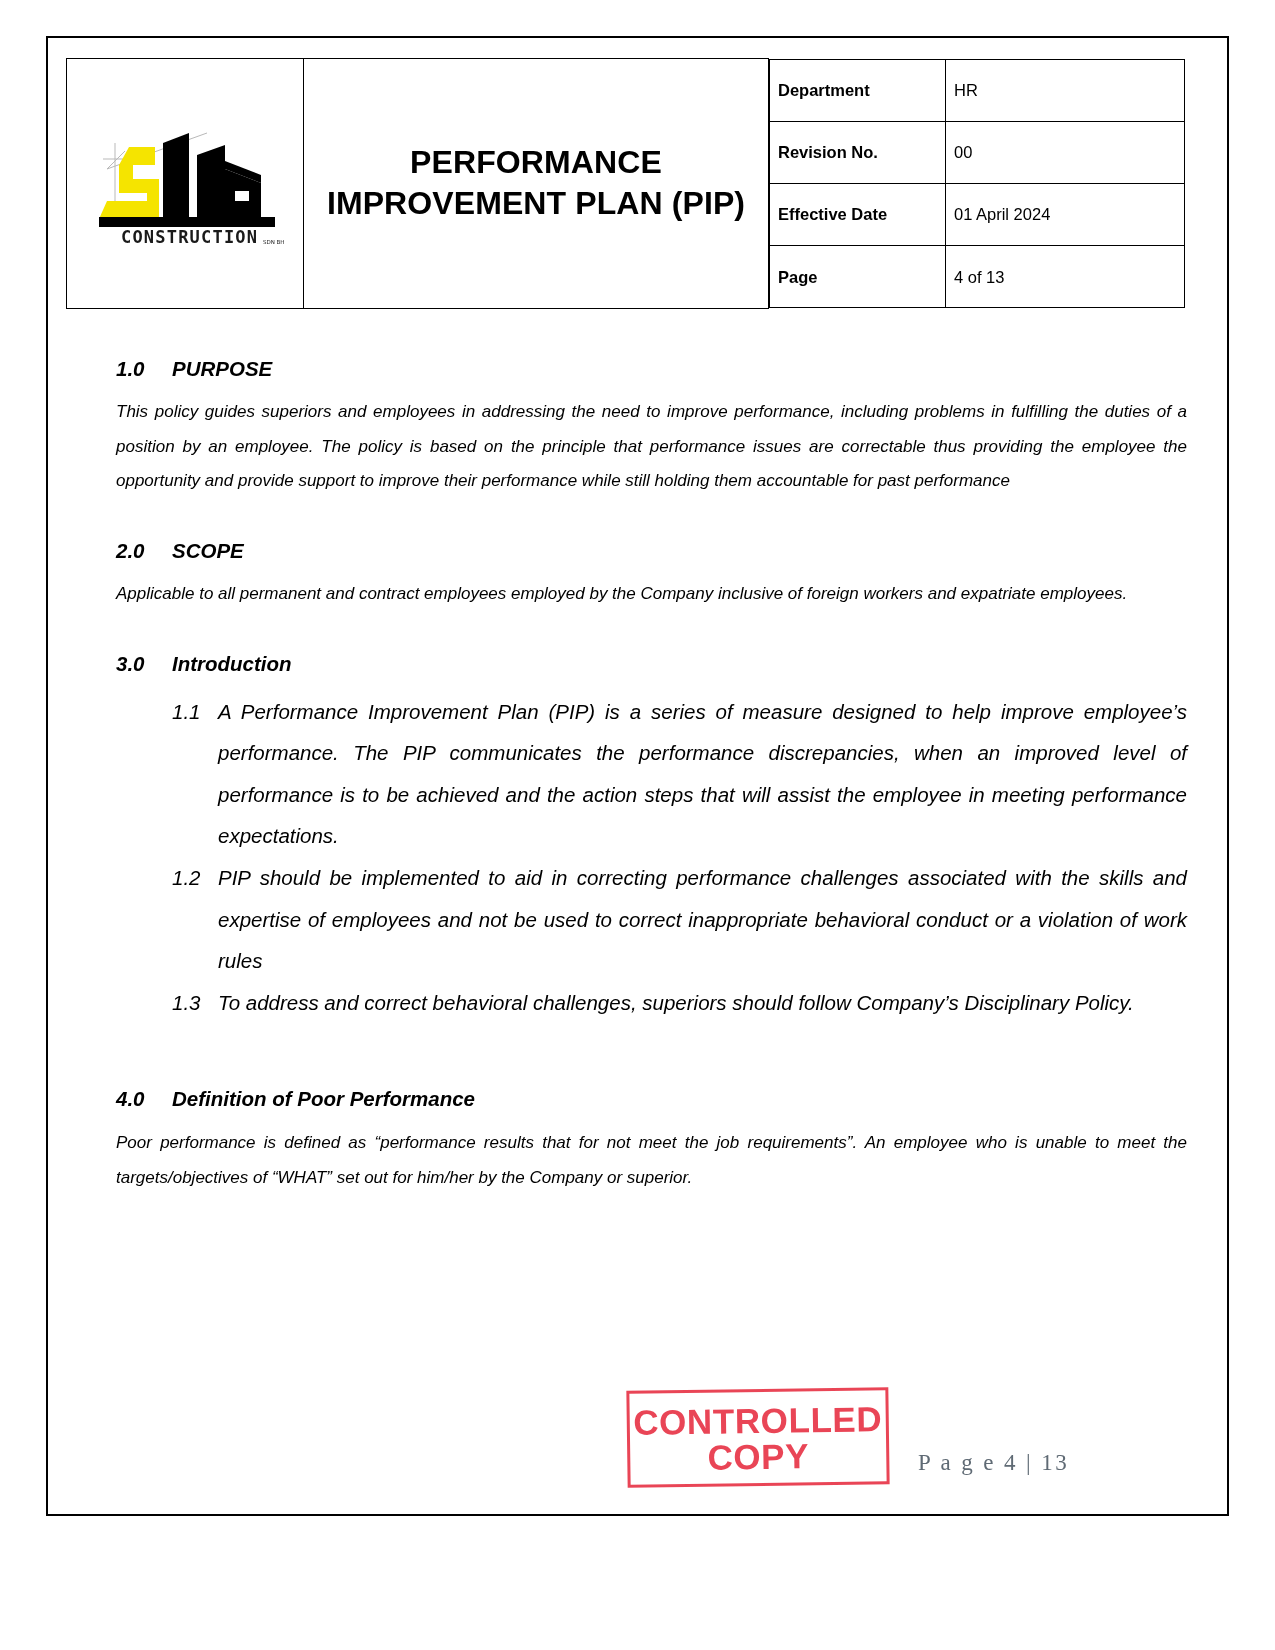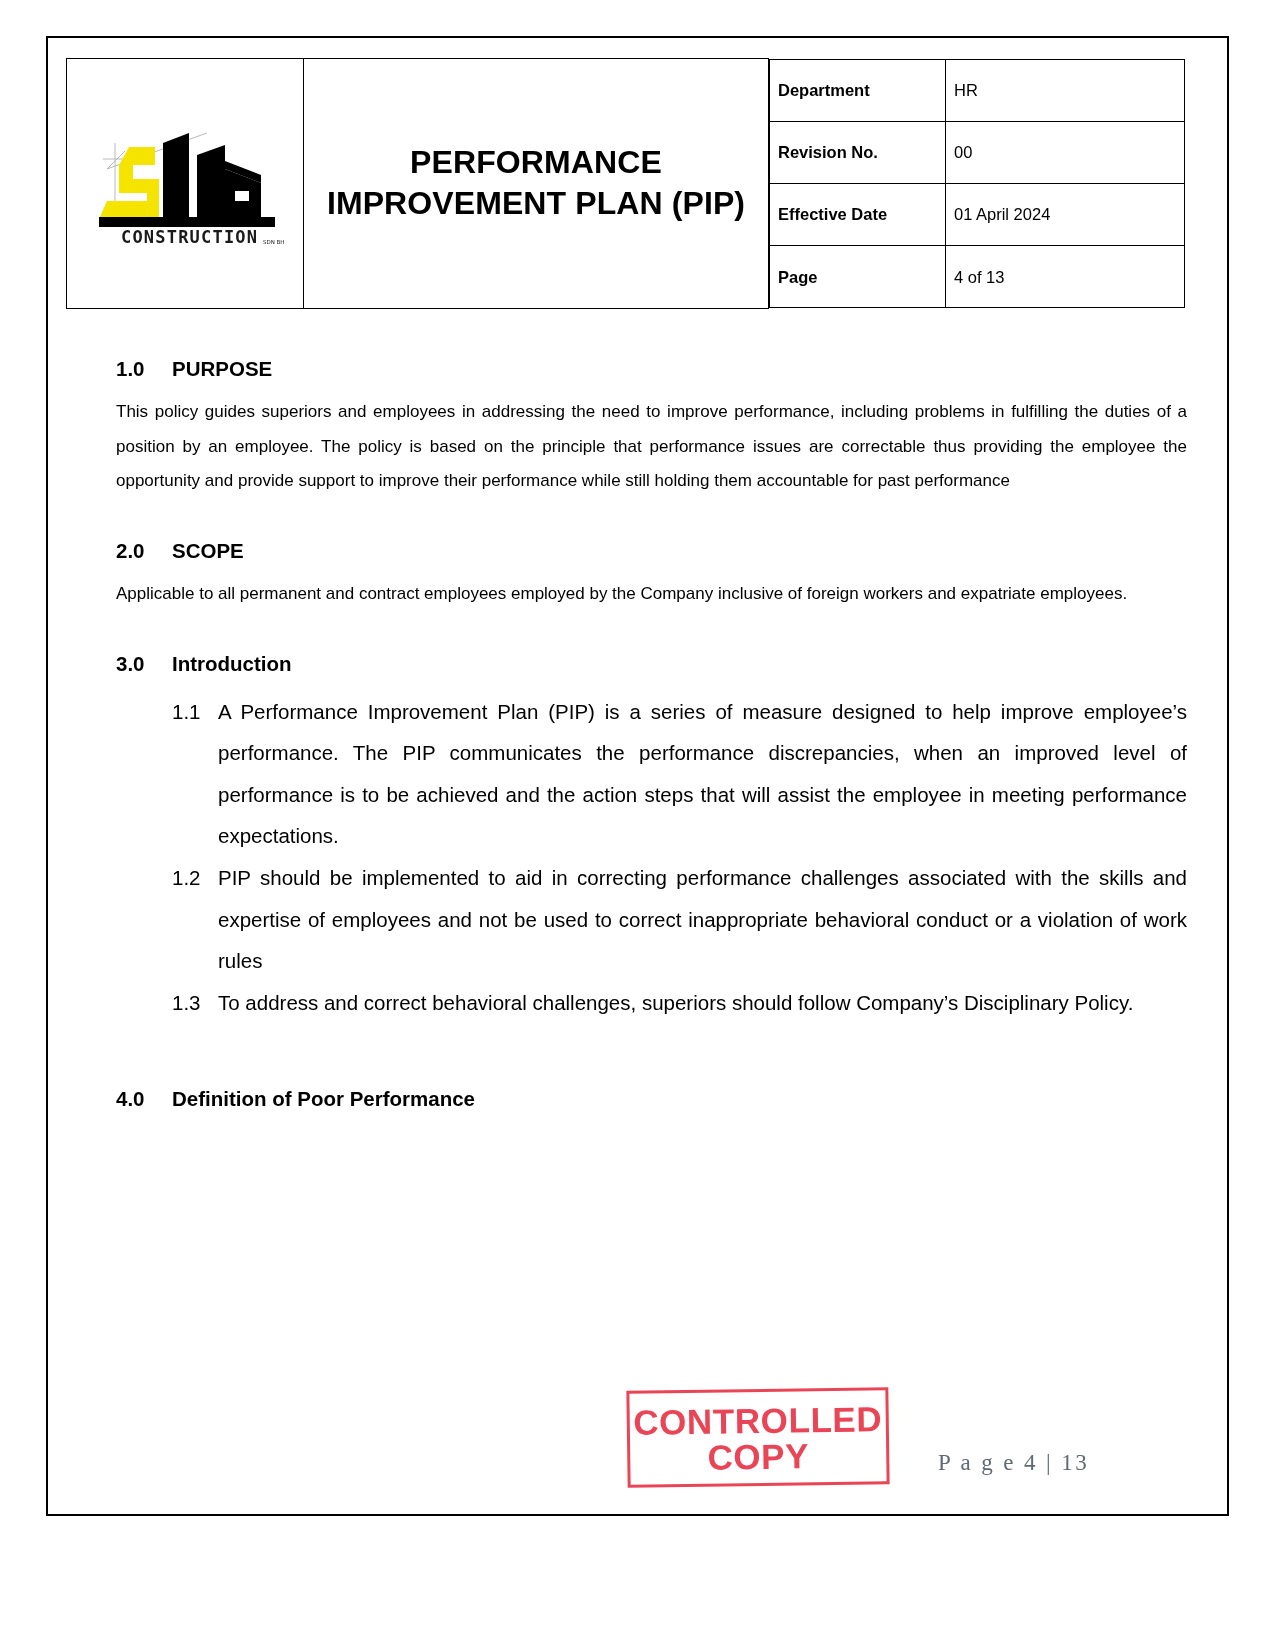--- a/index.html
+++ b/index.html
@@ -97,21 +97,21 @@
   }
   .logo svg { display: block; }
 
   
   .content {
     margin-top: 48px;
     padding-left: 50px;
     padding-right: 22px;
   }
 
-  .section { margin-bottom: 0; }
+  .section { margin-bottom: 0; font-style: italic; }
 
   .sec-head {
     display: flex;
     font-weight: bold;
     font-size: 20.5px;
     line-height: 1.2;
     margin-bottom: 14px;
   }
   .sec-num {
     width: 56px;
@@ -166,21 +166,21 @@
     letter-spacing: 0.6px;
     padding-top: 11px;
     opacity: 0.93;
     transform: rotate(-0.8deg);
   }
   .stamp .s2 { display: block; }
 
   
   .page-footer {
     position: absolute;
-    left: 938px;
+    left: 918px;
     top: 1450px;
     font-family: "Liberation Serif", serif;
     font-size: 23px;
     color: #5f6a74;
     letter-spacing: 2.4px;
     white-space: nowrap;
   }
 </style>
 </head>
 <body>
@@ -293,20 +293,21 @@
         </div>
       </div>
 
       <div class="gap-lg"></div>
 
       <div class="section">
         <div class="sec-head">
           <span class="sec-num">4.0</span>
           <span class="sec-title">Definition of Poor Performance</span>
         </div>
+        <div class="sec-body">Poor performance is defined as “performance results that for not meet the job requirements”. An employee who is unable to meet the targets/objectives of “WHAT” set out for him/her by the Company or superior.</div>
       </div>
 
     </div>
   </div>
 </div>
 
 <div class="stamp">
   <span>CONTROLLED</span>
   <span class="s2">COPY</span>
 </div>

